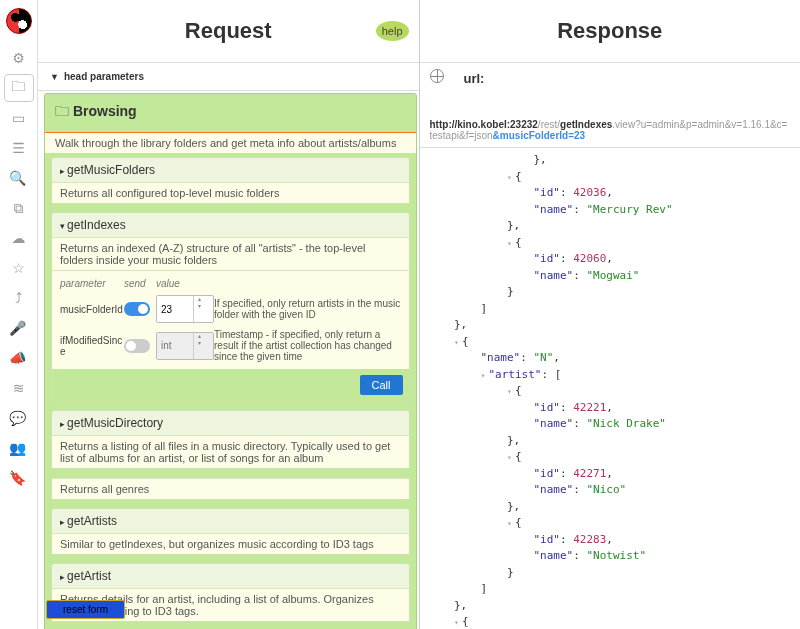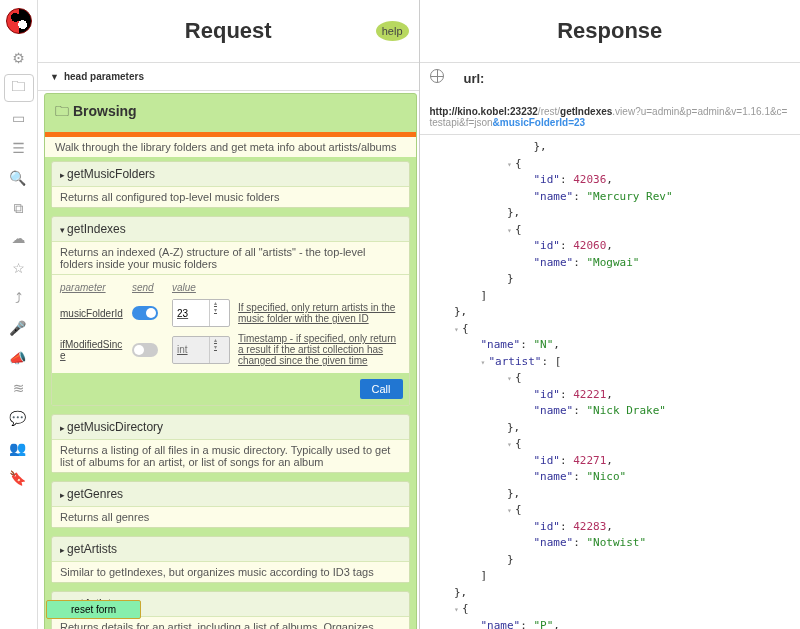--- a/index.html
+++ b/index.html
@@ -14,44 +14,44 @@
 .panel:last-child { border-right: none; }
 .panel-header { display: flex; align-items: center; justify-content: center; padding: 18px 10px; border-bottom: 1px solid #ddd; position: relative; }
 .panel-title { font-size: 22px; font-weight: bold; }
 .help-badge { position: absolute; right: 10px; background: #b8d860; color: #444; font-size: 11px; padding: 4px 6px; border-radius: 50%; cursor: pointer; }
 .section-header { padding: 8px 12px; font-size: 10px; font-weight: bold; border-bottom: 1px solid #ddd; }
 .section-header::before { content: "▼"; font-size: 9px; margin-right: 5px; }
 .panel-body { flex: 1; overflow: auto; padding: 2px 2px 40px 6px; }
 .group { background: #c2e99a; border: 1px solid #a8d080; border-radius: 3px; margin-bottom: 8px; }
 .group-header { padding: 7px 10px; font-size: 14px; font-weight: bold; }
 .group-header::before { content: "🗀 "; font-weight: normal; }
-.group-desc { background: #fdfde8; padding: 4px 10px; font-size: 11px; color: #555; border-top: 5px solid #f97316; }
+.group-desc { background: #fdfde8; padding: 4px 10px; font-size: 11px; color: #555; border-top: 1px solid #f97316; }
 .endpoint { margin: 4px 6px 8px 6px; background: #eef5de; border: 1px solid #d0e0b0; border-radius: 3px; }
 .endpoint-header { padding: 5px 8px; font-size: 12px; cursor: pointer; }
 .endpoint-header::before { content: "▸ "; font-size: 9px; }
 .endpoint-header.open::before { content: "▾ "; }
 .endpoint-desc { background: #fdfde8; padding: 4px 8px; font-size: 11px; color: #555; border-top: 1px solid #d8e8b8; }
 .endpoint-params { background: #fdfde8; border-top: 1px solid #d8e8b8; padding: 4px 8px; }
-.param-hrow, .param-row { display: grid; grid-template-columns: 64px 32px 58px 1fr; gap: 8px; align-items: center; padding: 3px 0; font-size: 10px; color: #555; text-decoration: underline; }
+.param-hrow, .param-row { display: grid; grid-template-columns: 64px 32px 58px 1fr; gap: 0; align-items: center; padding: 3px 0; font-size: 10px; color: #555; }
 .param-hrow { font-size: 10px; color: #777; font-style: italic; }
 .param-name { word-break: break-all; font-size: 10px; color: #444; }
 .toggle { width: 26px; height: 14px; border-radius: 8px; background: #3a8ee6; position: relative; cursor: pointer; }
 .toggle::after { content: ""; position: absolute; width: 10px; height: 10px; background: #fff; border-radius: 50%; top: 2px; right: 2px; }
 .toggle.off { background: #ccc; }
 .toggle.off::after { left: 2px; right: auto; }
 .num-input { display: flex; border: 1px solid #bbb; border-radius: 2px; height: 28px; background: #fff; }
 .num-input input { border: none; width: 36px; padding: 0 4px; font-size: 10px; outline: none; }
 .num-input.disabled { background: #eee; }
 .num-input .spin { width: 12px; border-left: 1px solid #ccc; font-size: 6px; line-height: 7px; text-align: center; color: #888; }
 .call-bar { text-align: right; padding: 6px; background: #c2e99a; }
 .call-btn { background: #2176d2; color: #fff; border: none; padding: 4px 12px; font-size: 11px; border-radius: 2px; cursor: pointer; }
-.reset-btn { position: absolute; bottom: 10px; left: 46px; background: #86efac; border: 1px solid #c9a830; padding: 3px 24px; font-size: 10px; border-radius: 2px; cursor: pointer; }
+.reset-btn { position: absolute; bottom: 10px; left: 46px; background: #1d4ed8; border: 1px solid #c9a830; padding: 3px 16px; font-size: 10px; border-radius: 2px; cursor: pointer; }
 .url-row { padding: 6px 10px; font-size: 11px; border-bottom: 1px solid #ddd; display: flex; gap: 20px; align-items: baseline; flex-wrap: wrap; }
 .url-label { font-weight: bold; font-size: 13px; }
-.url-val { color: #333; word-break: break-all; font-size: 10px; }
+.url-val { color: #333; word-break: break-all; font-size: 10px; margin-top: 13px; }
 .url-val .dim { color: #999; }
 .url-val .hl { color: #3a8ee6; font-weight: bold; }
 .json { font-family: Menlo, Consolas, monospace; font-size: 11px; padding: 4px 8px; line-height: 1.5; white-space: pre; overflow: auto; flex: 1; }
 .jk { color: #339; }
 .js { color: #2a8a2a; }
 .jn { color: #b03060; }
 .tw { color: #aaa; font-size: 8px; display: inline-block; width: 8px; }
 .resp-globe { width: 14px; height: 14px; border: 1px solid #888; border-radius: 50%; display: inline-block; position: relative; vertical-align: middle; }
 .resp-globe::before { content: ""; position: absolute; left: 6px; top: 0; bottom: 0; width: 1px; background: #888; }
 .resp-globe::after { content: ""; position: absolute; top: 6px; left: 0; right: 0; height: 1px; background: #888; }
@@ -130,21 +130,20 @@
             <div class="call-bar">
               <button class="call-btn">Call</button>
             </div>
           </div>
 
           <div class="endpoint">
             <div class="endpoint-header">getMusicDirectory</div>
             <div class="endpoint-desc">Returns a listing of all files in a music directory. Typically used to get list of albums for an artist, or list of songs for an album</div>
           </div>
           <div class="endpoint">
-            <div class="endpoint-header">getGenres</div>
             <div class="endpoint-desc">Returns all genres</div>
           </div>
           <div class="endpoint">
             <div class="endpoint-header">getArtists</div>
             <div class="endpoint-desc">Similar to getIndexes, but organizes music according to ID3 tags</div>
           </div>
           <div class="endpoint">
             <div class="endpoint-header">getArtist</div>
             <div class="endpoint-desc">Returns details for an artist, including a list of albums. Organizes music according to ID3 tags.</div>
           </div>

